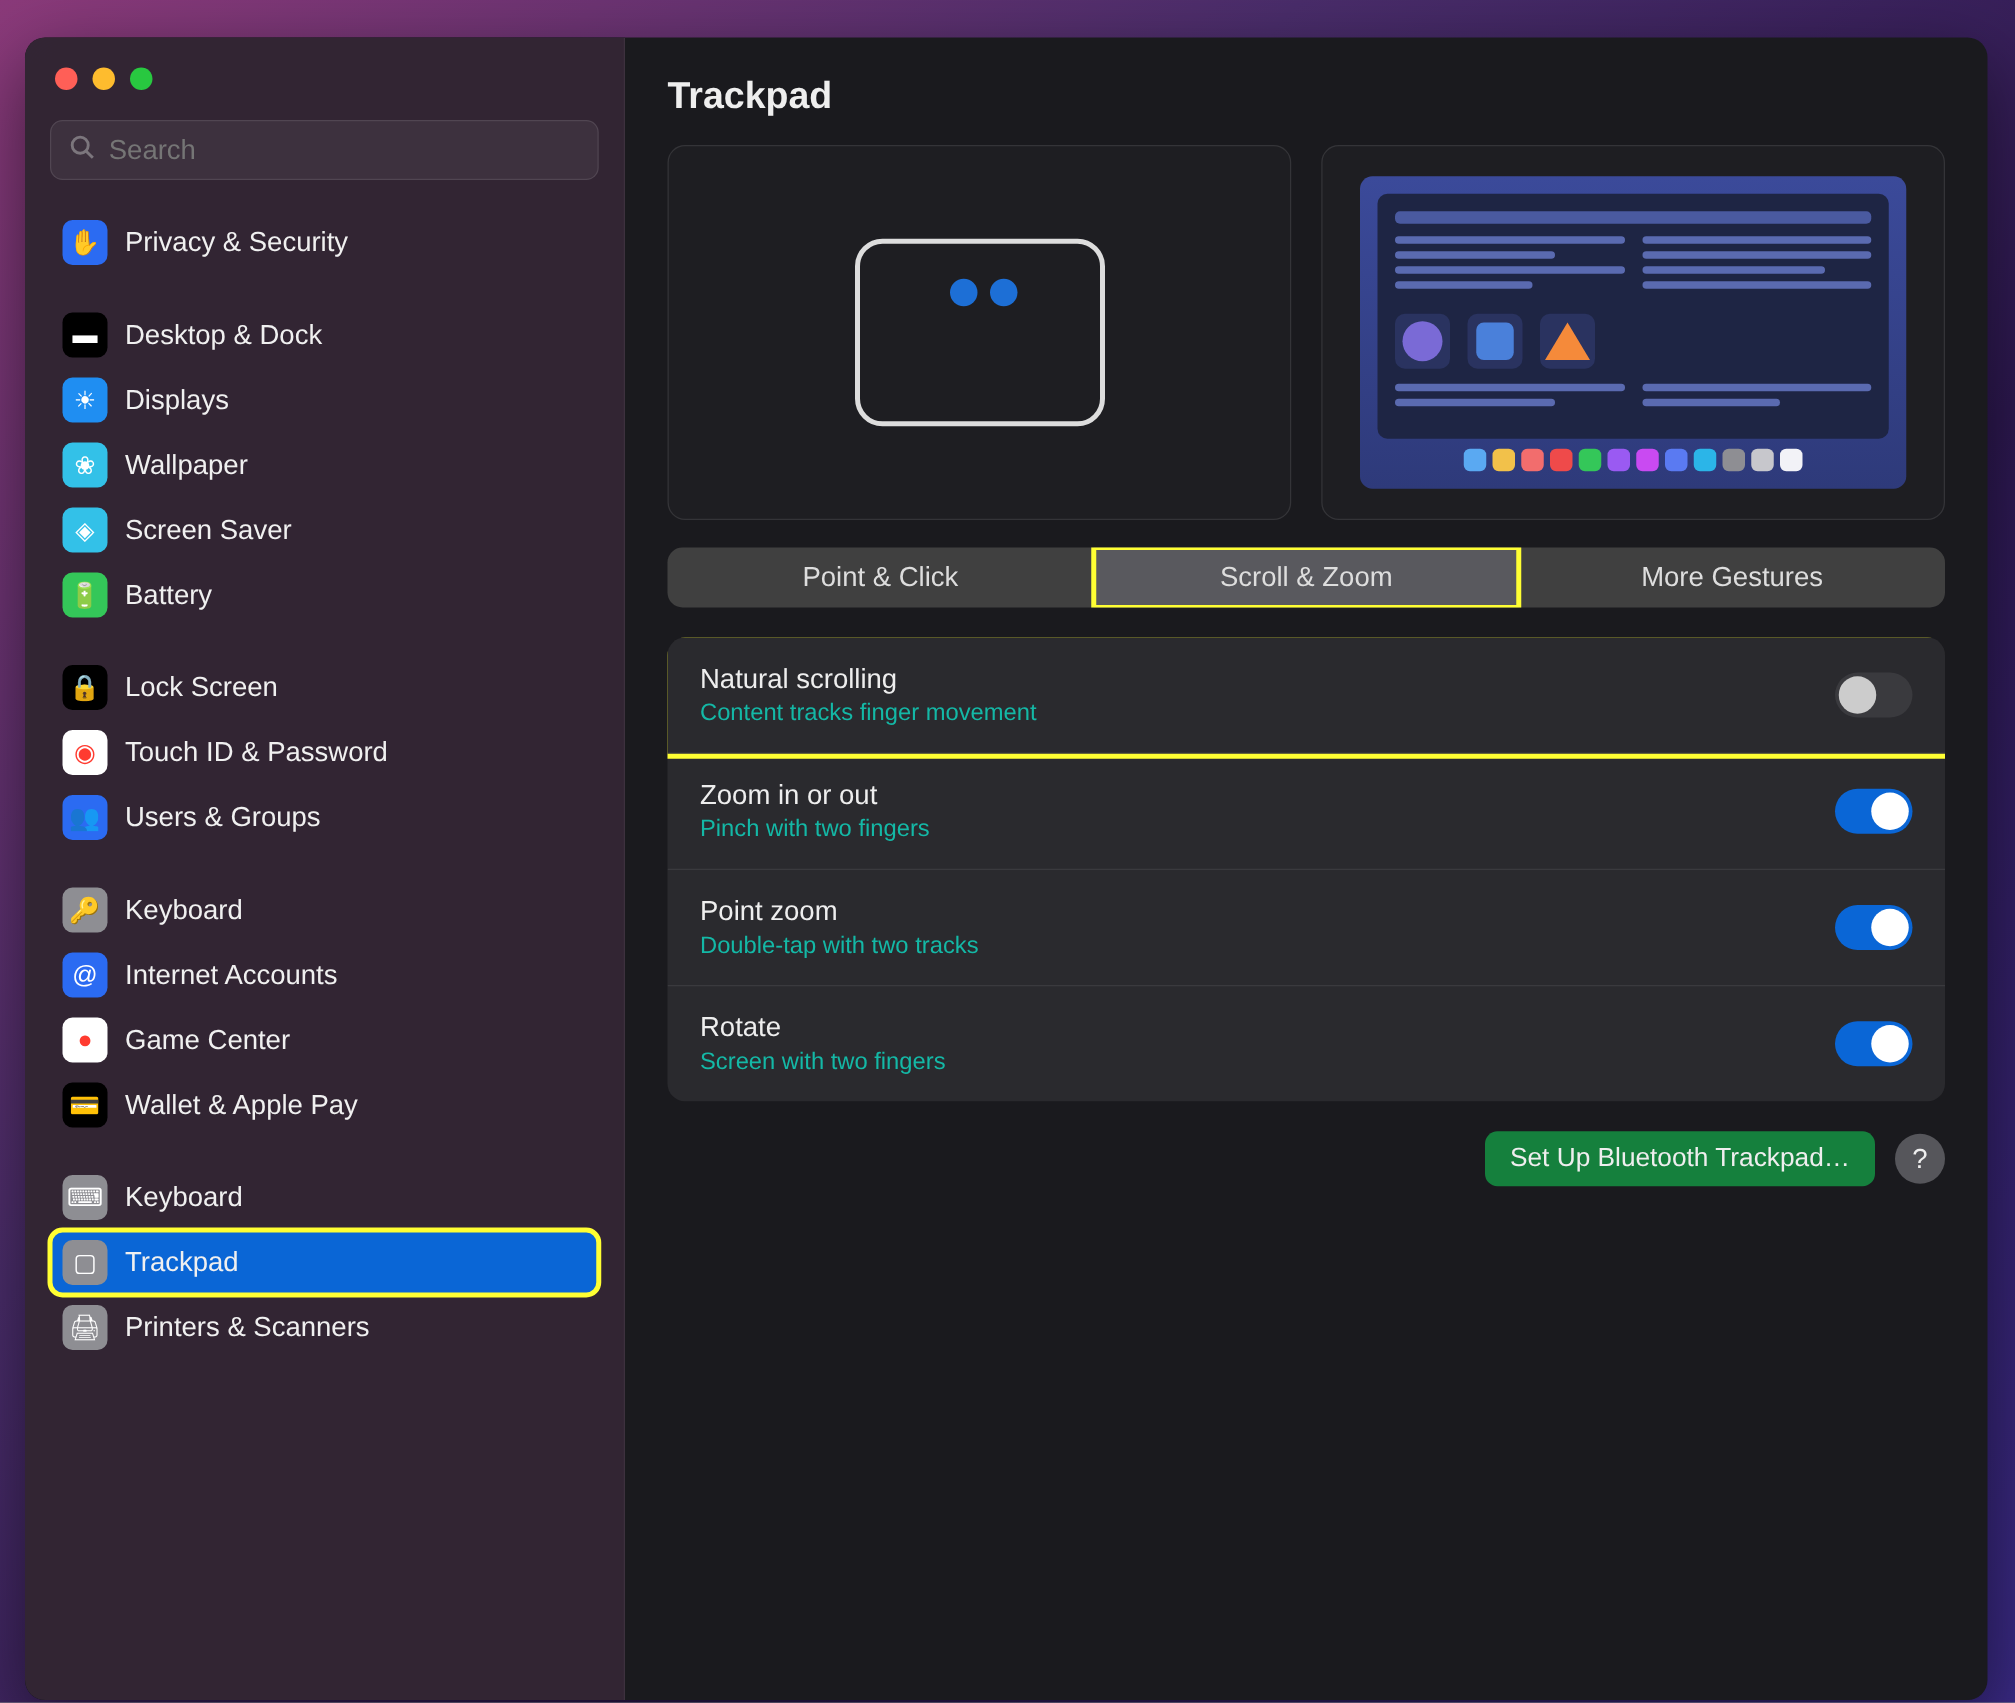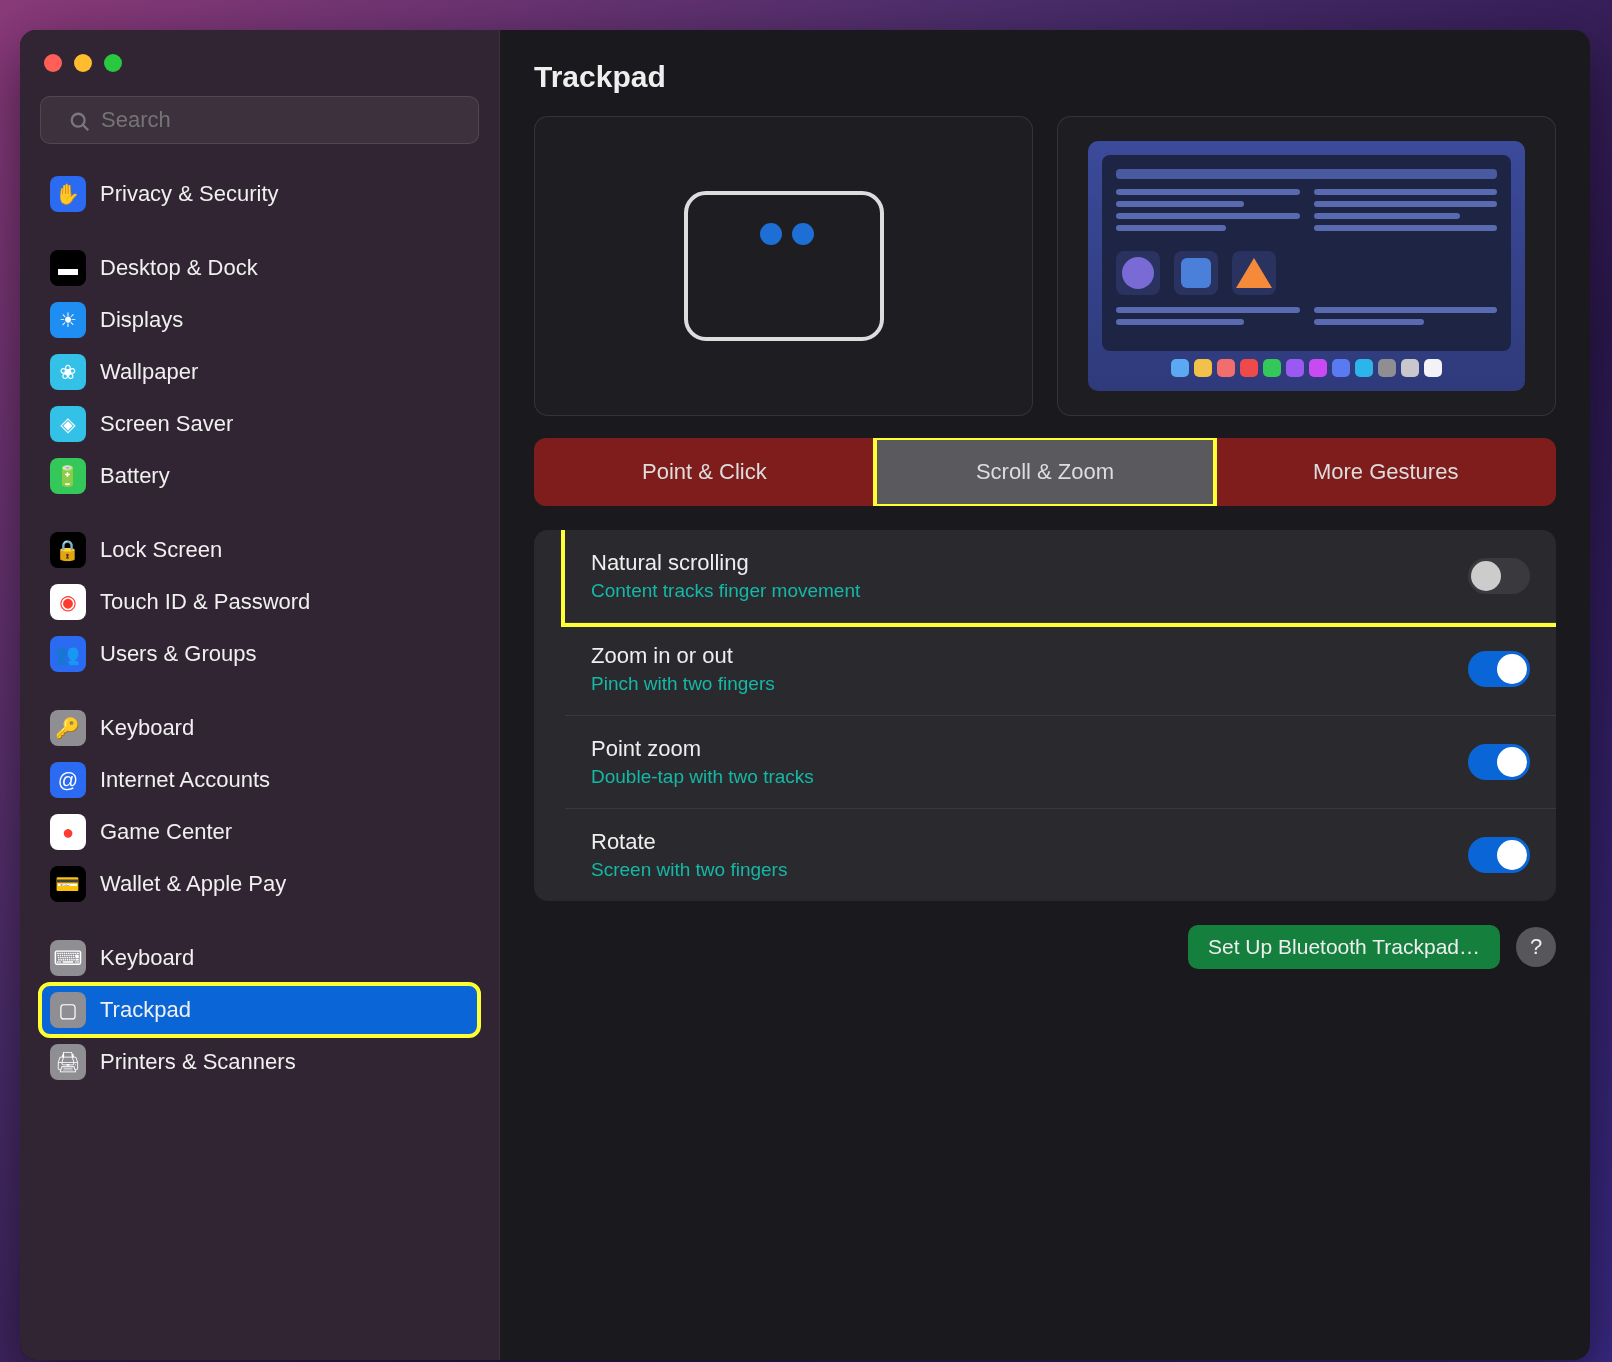--- a/index.html
+++ b/index.html
@@ -24,25 +24,25 @@
   padding: 24px 20px;
   border-right: 1px solid rgba(255,255,255,0.06);
   overflow: hidden;
 }
 .traffic-lights { display: flex; gap: 12px; margin-bottom: 24px; padding-left: 4px;}
 .tl { width: 18px; height: 18px; border-radius: 50%; }
 .tl-red { background: #ff5f57; }
 .tl-yellow { background: #febc2e; }
 .tl-green { background: #28c840; }
 .search-box {
-  display: flex; align-items: flex-end; gap: 10px;
+  display: flex; align-items: flex-start; gap: 10px;
   background: rgba(255,255,255,0.06);
   border: 1px solid rgba(255,255,255,0.1);
   border-radius: 10px;
-  padding: 10px 28px; margin-bottom: 24px;
+  padding: 10px 14px; margin-bottom: 24px;
 }
 .search-box input {
   background: transparent; border: none; outline: none;
   color: #bbb; font-size: 22px; flex: 1;
 }
 .search-box svg { opacity: 0.5; }
 .side-group { margin-bottom: 22px; }
 .side-item {
   display: flex; align-items: center; gap: 14px;
   padding: 8px 10px; border-radius: 10px;
@@ -85,31 +85,31 @@
 .dp-col{ flex:1;}
 .dp-line{ height:6px; background:#5a6ab0; border-radius:3px; margin-bottom:6px;}
 .dp-shapes{ display:flex; gap:14px; margin-top:14px;}
 .dp-sh{ width:44px; height:44px; border-radius:8px; background:#2a3360; display:flex;align-items:center;justify-content:center;}
 .dp-circle{ width:32px;height:32px;border-radius:50%;background:#7a6ad6;}
 .dp-square{ width:30px;height:30px;border-radius:6px;background:#4a80da;}
 .dp-tri{ width:0;height:0;border-left:18px solid transparent;border-right:18px solid transparent;border-bottom:30px solid #f58a3a;}
 .dp-dock{ display:flex;gap:5px;justify-content:center;margin-top:8px;}
 .dp-dock span{ width:18px;height:18px;border-radius:5px;}
 .tab-bar {
-  display: flex; background: #7f1d1d;
+  display: flex; background: #404040;
   border-radius: 12px; overflow: hidden; margin-bottom: 24px;
-  height: 68px;
+  height: 48px;
 }
 .tab {
   flex: 1; display:flex;align-items:center;justify-content:center;
   font-size: 22px; color:#ddd; cursor:pointer;
 }
 .tab.active { background: #59595e; }
 .settings-card {
-  background: #2a2a2e; border-radius: 14px; overflow:hidden;padding-left:31px;
+  background: #2a2a2e; border-radius: 14px; overflow:hidden;
 }
 .setting-row {
   display:flex; align-items:center; justify-content:space-between;
   padding: 20px 26px; border-bottom: 1px solid rgba(255,255,255,0.08);
 }
 .setting-row:last-child{ border-bottom:none;}
 .setting-text .title{ font-size:22px; color:#eee; margin-bottom:4px;}
 .setting-text .sub{ font-size:19px; color:#14b8a6;}
 .toggle{ width:62px; height:36px; border-radius:20px; position:relative; cursor:pointer;}
 .toggle .knob{ position:absolute; width:30px;height:30px;border-radius:50%; background:#ccc; top:3px;}

